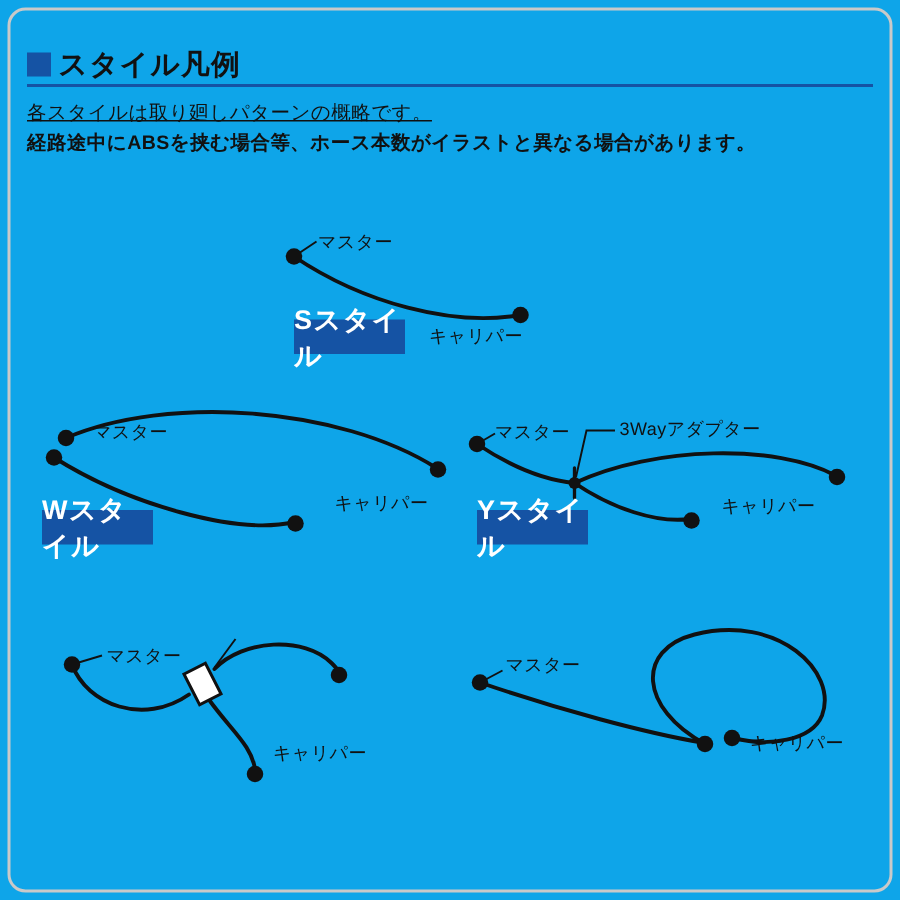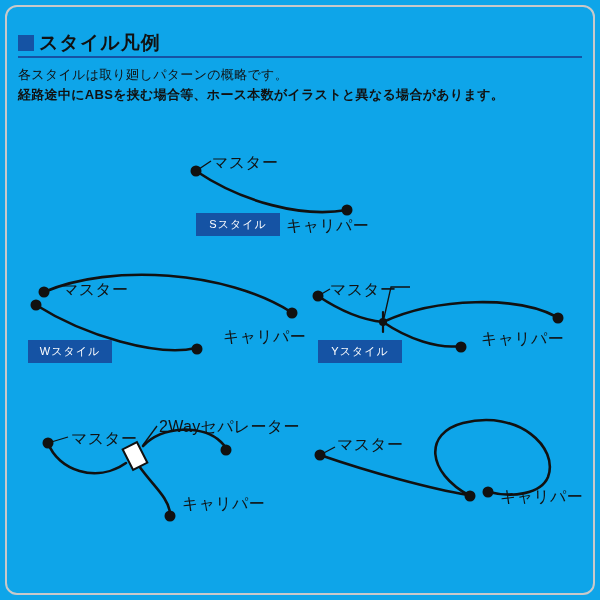--- a/index.html
+++ b/index.html
@@ -9,27 +9,27 @@
   }
   .frame{
     position:absolute;left:5px;top:5px;right:5px;bottom:5px;
     border:2px solid #c9c9c9;border-radius:12px;pointer-events:none;
   }
   .title-row{position:absolute;left:18px;top:30px;display:flex;align-items:center;gap:5px;}
   .title-square{display:inline-block;width:16px;height:16px;background:#1553a4;}
   .title-text{font-size:19px;font-weight:bold;color:#111;letter-spacing:1px;}
   .title-rule{position:absolute;left:18px;top:56px;width:564px;height:2px;background:#1553a4;}
   .desc{position:absolute;left:18px;font-size:13px;color:#111;letter-spacing:0.3px;}
-  .desc1{top:66px;}
+  .desc1{top:66px;text-decoration:underline;}
   .desc2{top:86px;font-weight:bold;}
   .diag-svg{position:absolute;left:0;top:0;width:600px;height:600px;}
-  .pt-label{position:absolute;font-size:16px;color:#111;white-space:nowrap;letter-spacing:0.3px;}
+  .pt-label{position:absolute;font-size:12px;color:#111;white-space:nowrap;letter-spacing:0.3px;}
   .style-box{
-    position:absolute;width:84px;height:23px;background:#1553a4;color:#fff;
-    font-size:11px;font-weight:normal;display:flex;align-items:center;justify-content:center;
+    position:absolute;width:74px;height:23px;background:#1553a4;color:#fff;
+    font-size:18px;font-weight:bold;display:flex;align-items:center;justify-content:center;
     letter-spacing:1px;
   }
 </style>
 </head>
 <body>
 
 <div class="canvas">
 
   <div class="frame"></div>
 
@@ -95,24 +95,24 @@
     </g>
   </svg>
 
   <span class="pt-label" style="left:212px;top:153px;">マスター</span>
   <span class="pt-label" style="left:286px;top:216px;">キャリパー</span>
 
   <span class="pt-label" style="left:62px;top:280px;">マスター</span>
   <span class="pt-label" style="left:223px;top:327px;">キャリパー</span>
 
   <span class="pt-label" style="left:330px;top:280px;">マスター</span>
+  <span class="pt-label" style="left:413px;top:278px;">3Wayアダプター</span>
   <span class="pt-label" style="left:481px;top:329px;">キャリパー</span>
 
   <span class="pt-label" style="left:71px;top:429px;">マスター</span>
-  <span class="pt-label" style="left:159px;top:417px;">2Wayセパレーター</span>
   <span class="pt-label" style="left:182px;top:494px;">キャリパー</span>
 
   <span class="pt-label" style="left:337px;top:435px;">マスター</span>
   <span class="pt-label" style="left:500px;top:487px;">キャリパー</span>
 
   <div class="style-box" style="left:196px;top:213px;">Sスタイル</div>
   <div class="style-box" style="left:28px;top:340px;">Wスタイル</div>
   <div class="style-box" style="left:318px;top:340px;">Yスタイル</div>
 
 </div>

